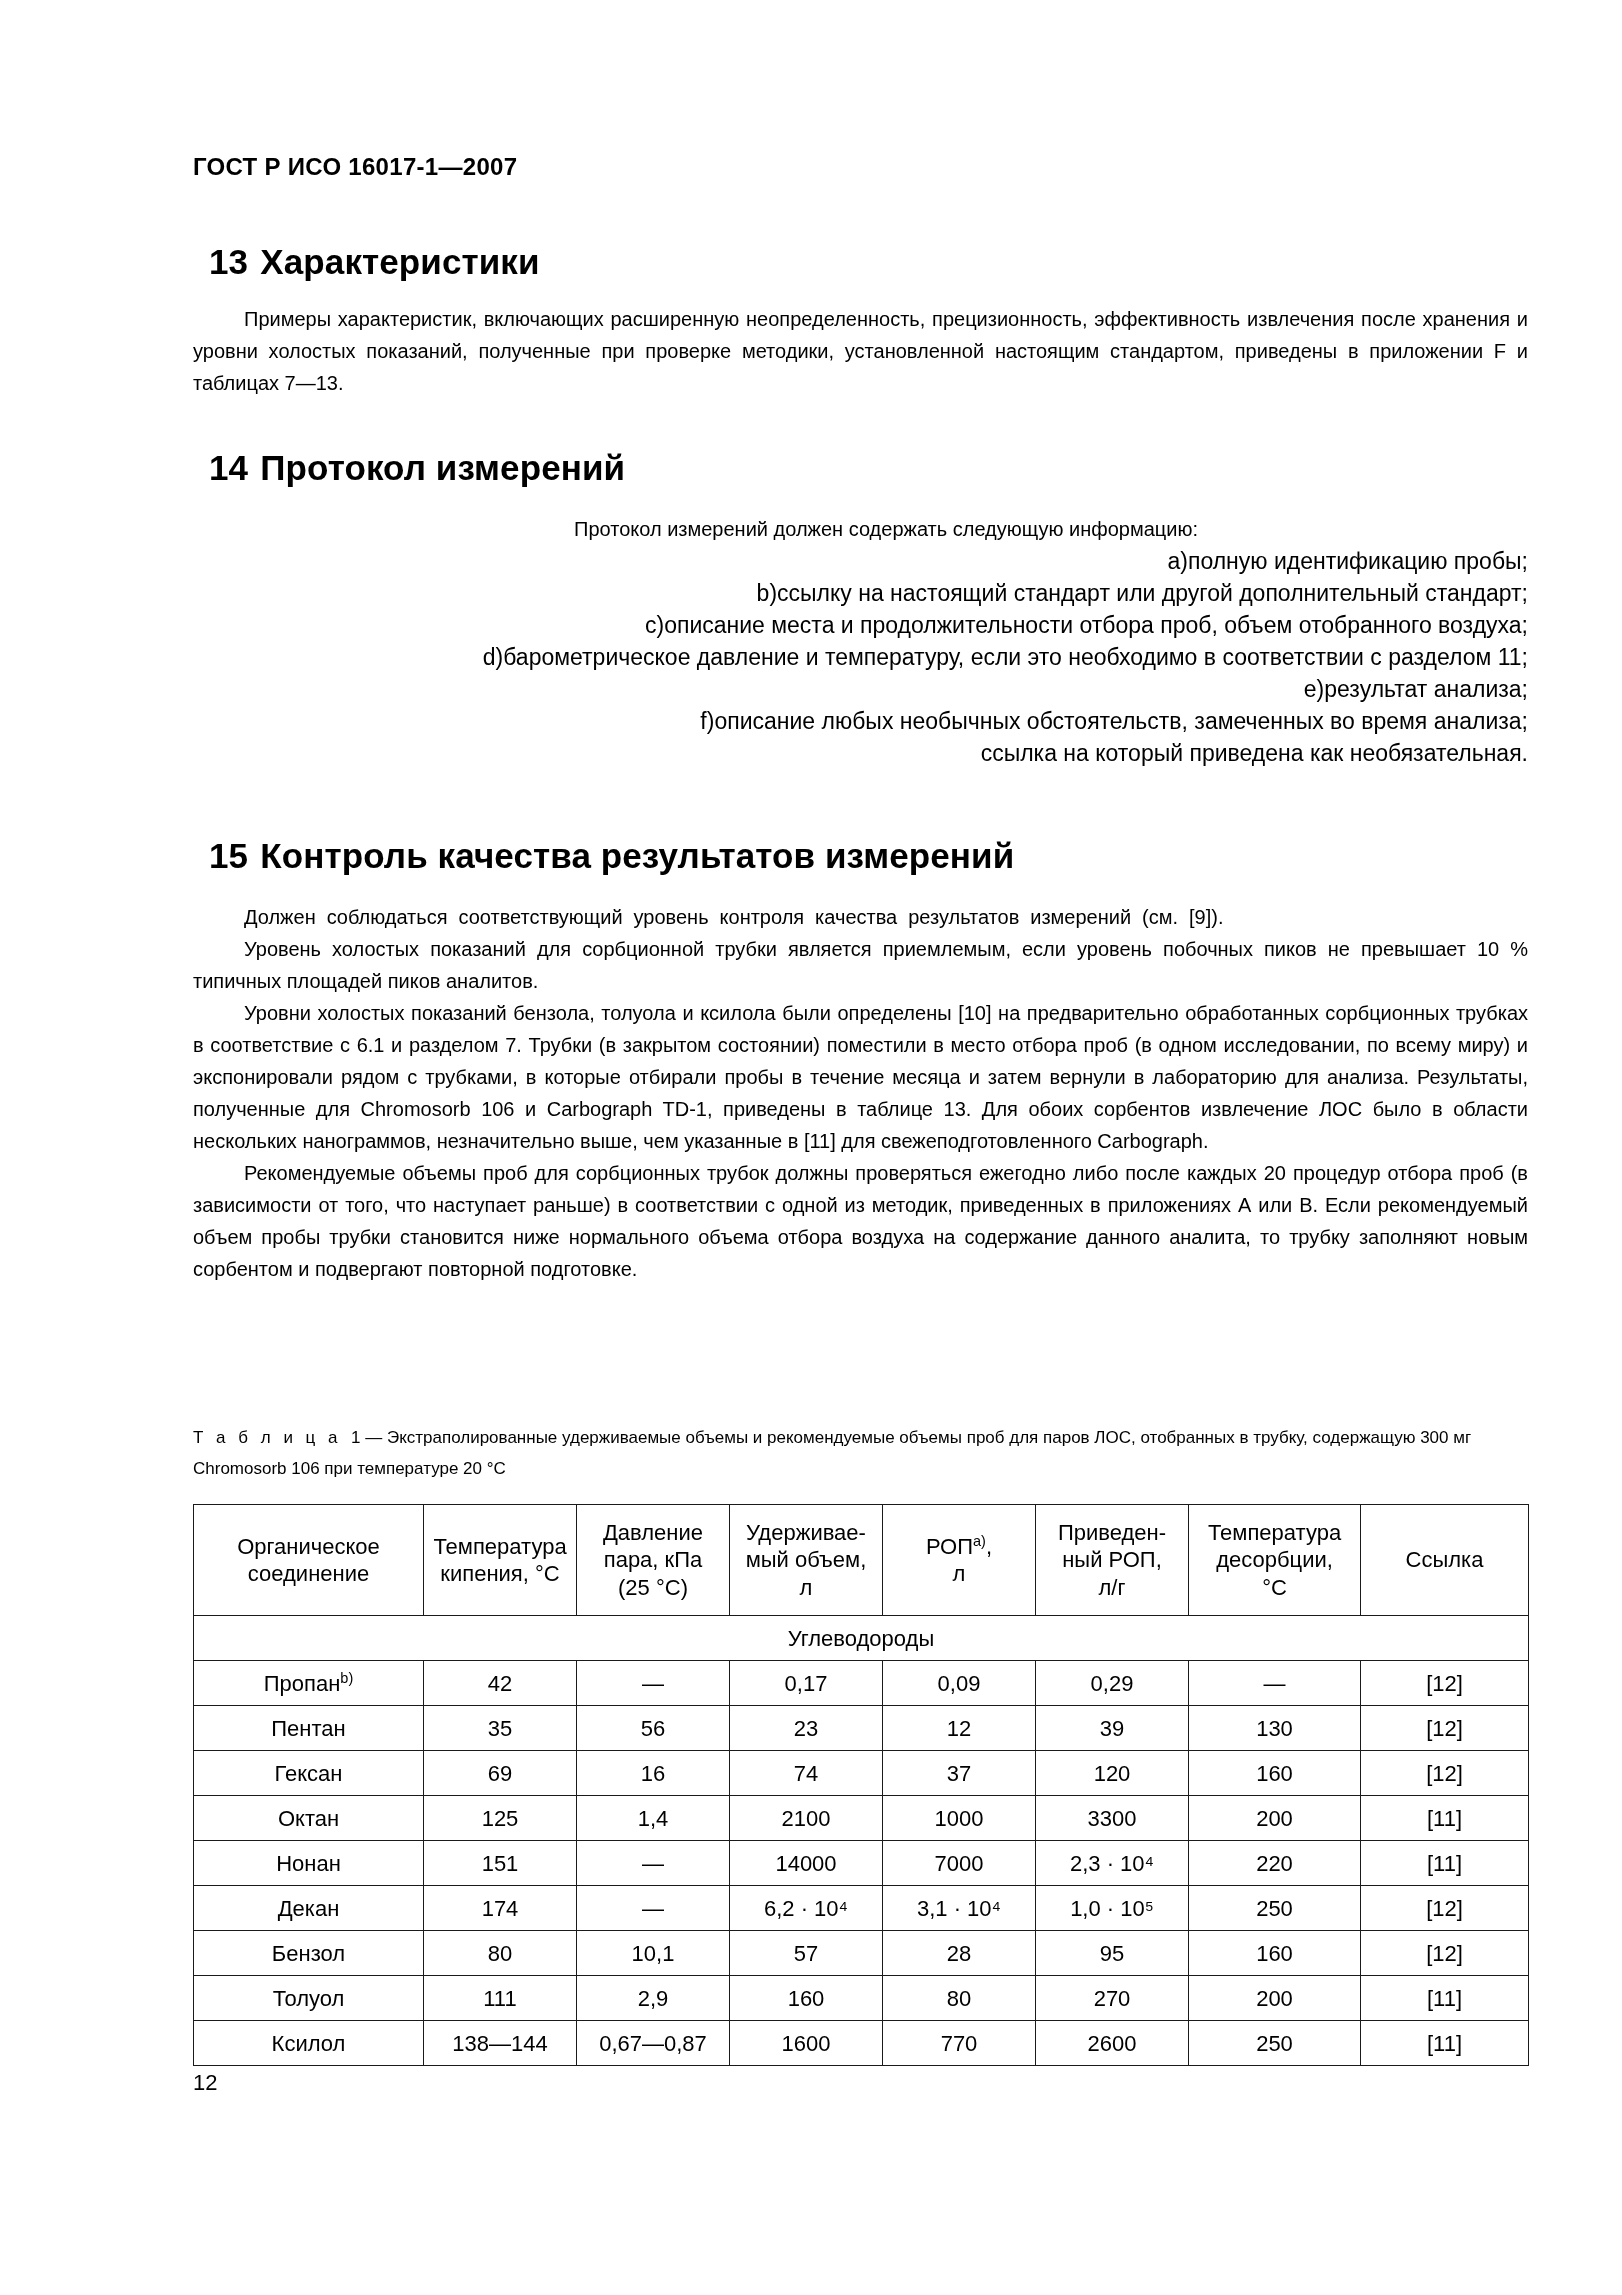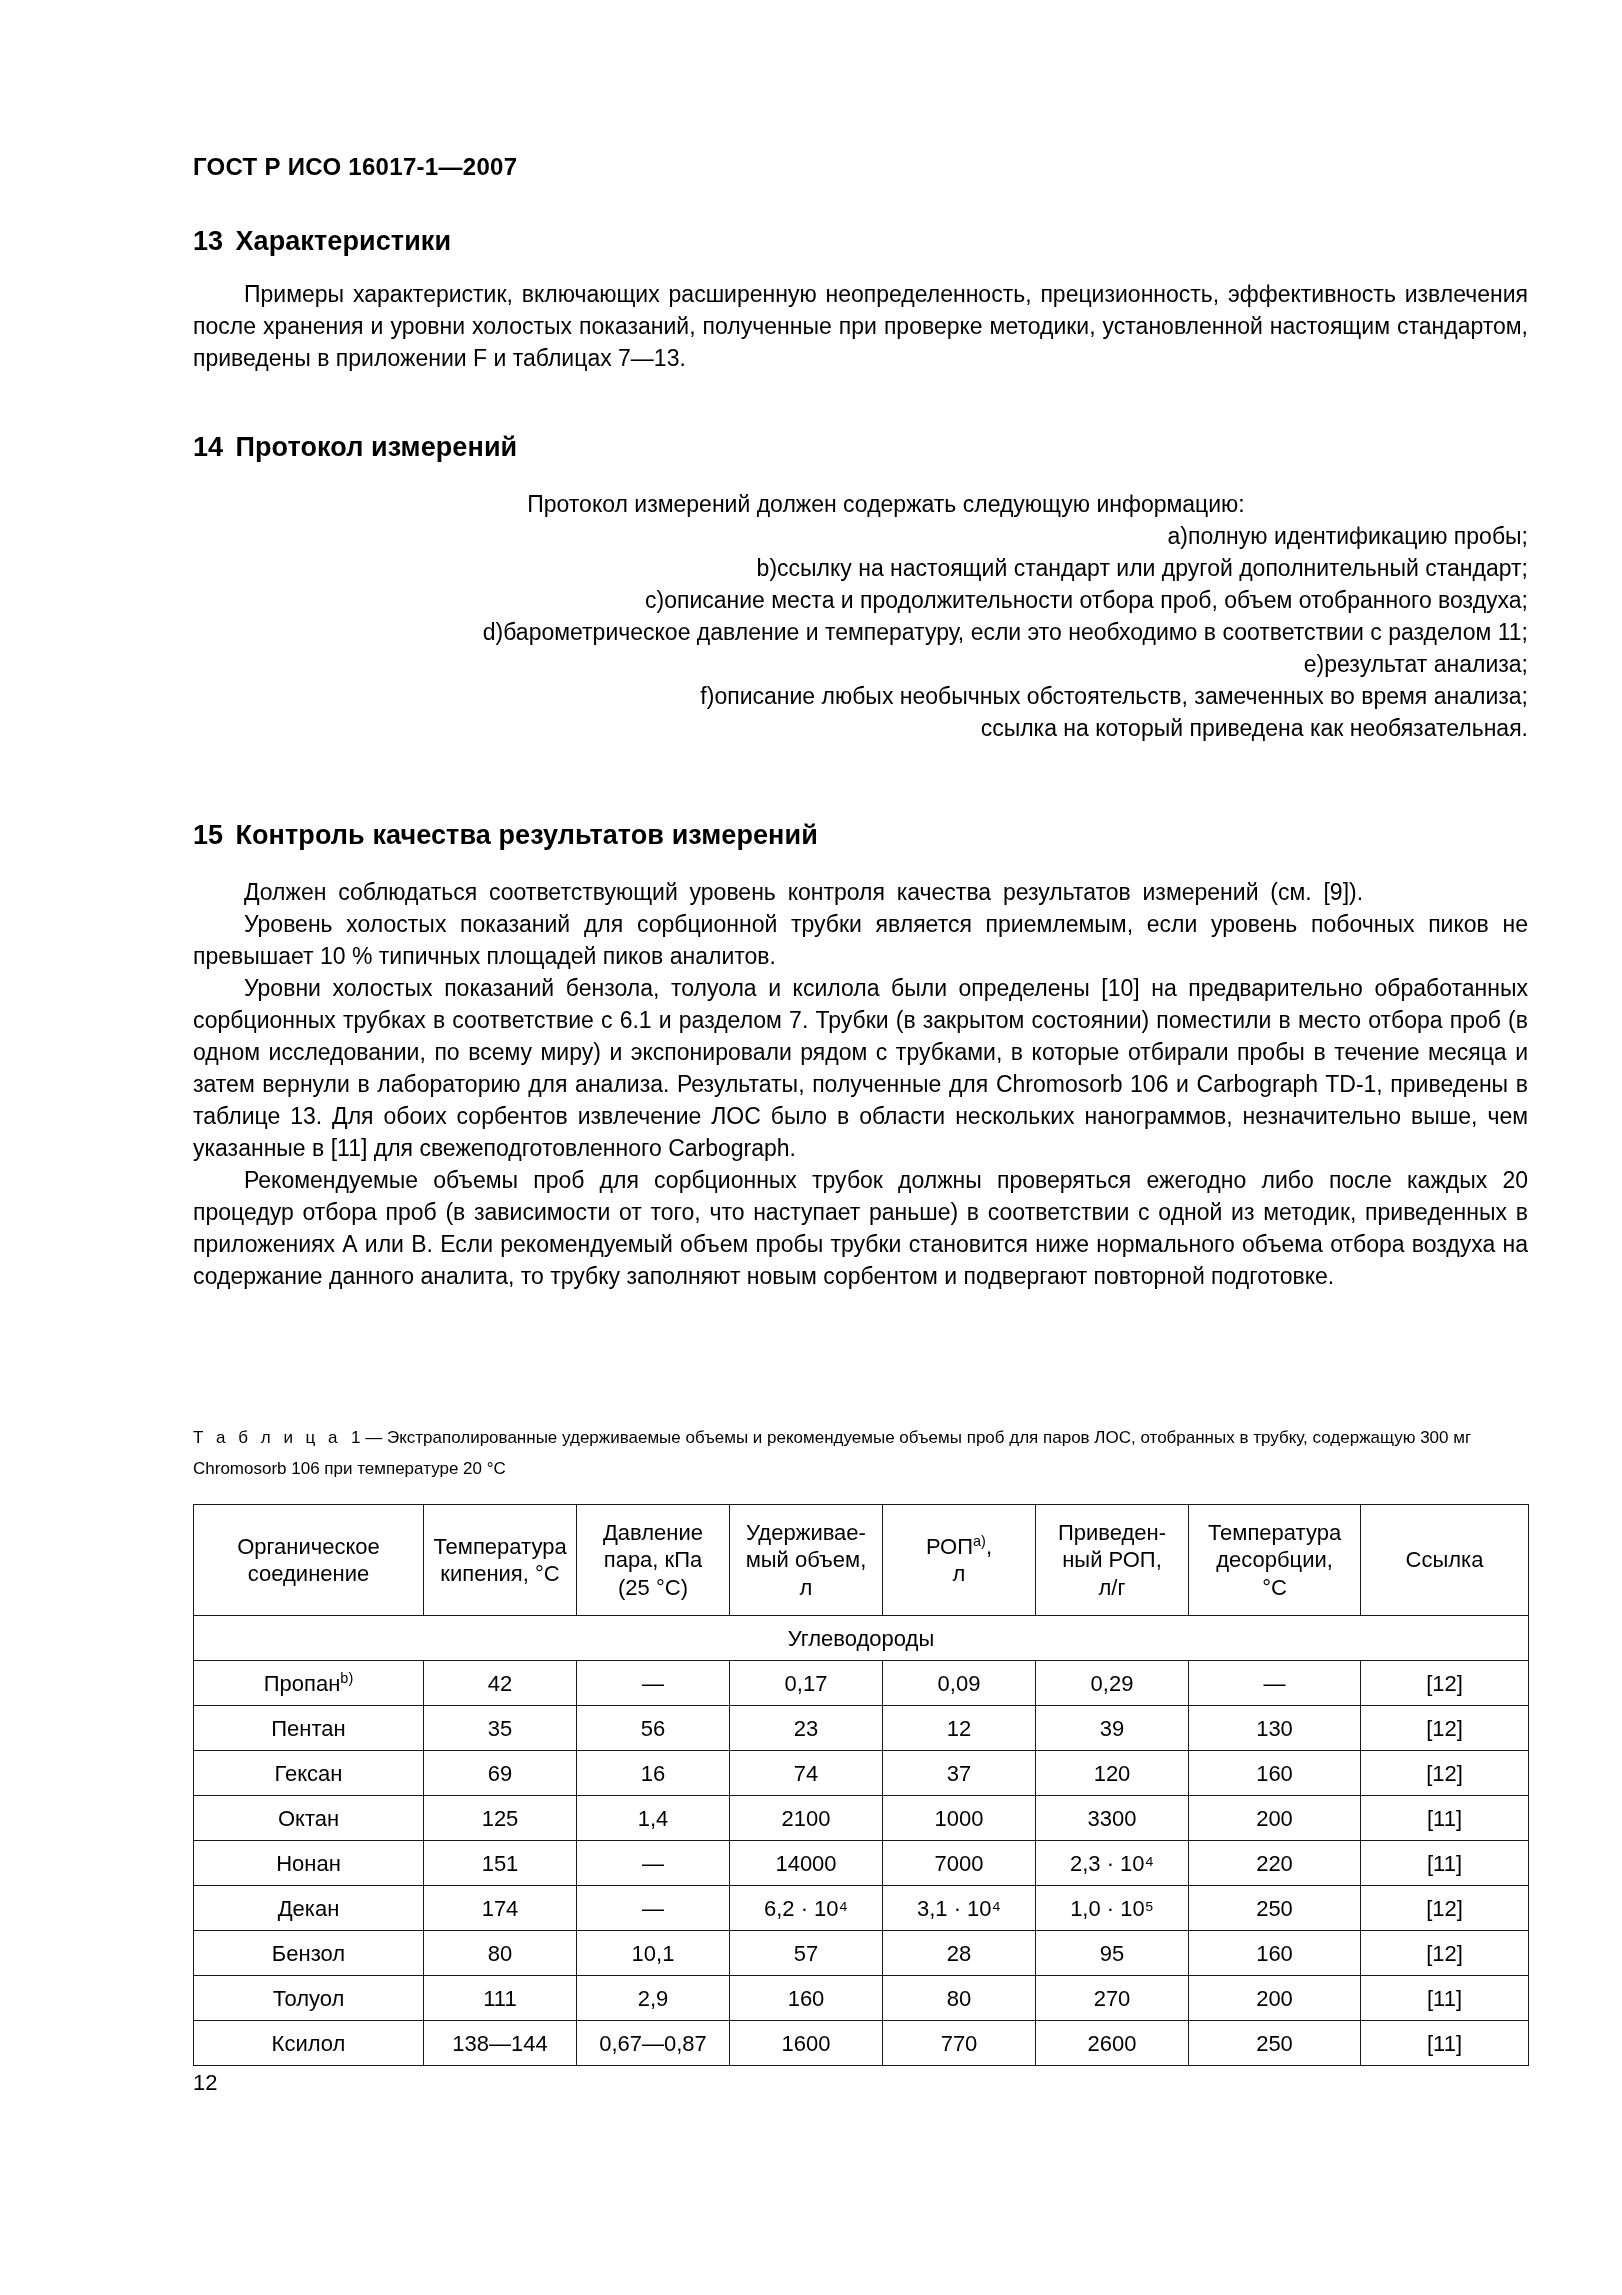--- a/index.html
+++ b/index.html
@@ -35,31 +35,31 @@
     left: 193px;
     top: 153px;
     font-size: 24px;
     font-weight: bold;
     letter-spacing: 0.3px;
     white-space: nowrap;
   }
 
   
   h2.section-heading {
-    font-size: 27px;
+    font-size: 35px;
     font-weight: bold;
-    margin: 0;
+    margin: 16px;
     padding: 0;
     letter-spacing: 0.1px;
   }
   .h-num { margin-right: 12.2px; }
 
   
   p.body {
-    font-size: 23px;
+    font-size: 20px;
     line-height: 32px;
     margin: 0;
     padding: 0;
     text-align: justify;
     text-justify: inter-word;
     hyphens: none;
   }
   p.body.first-indent { text-indent: 51px; }
   p.nojust { text-align: center; }
 

